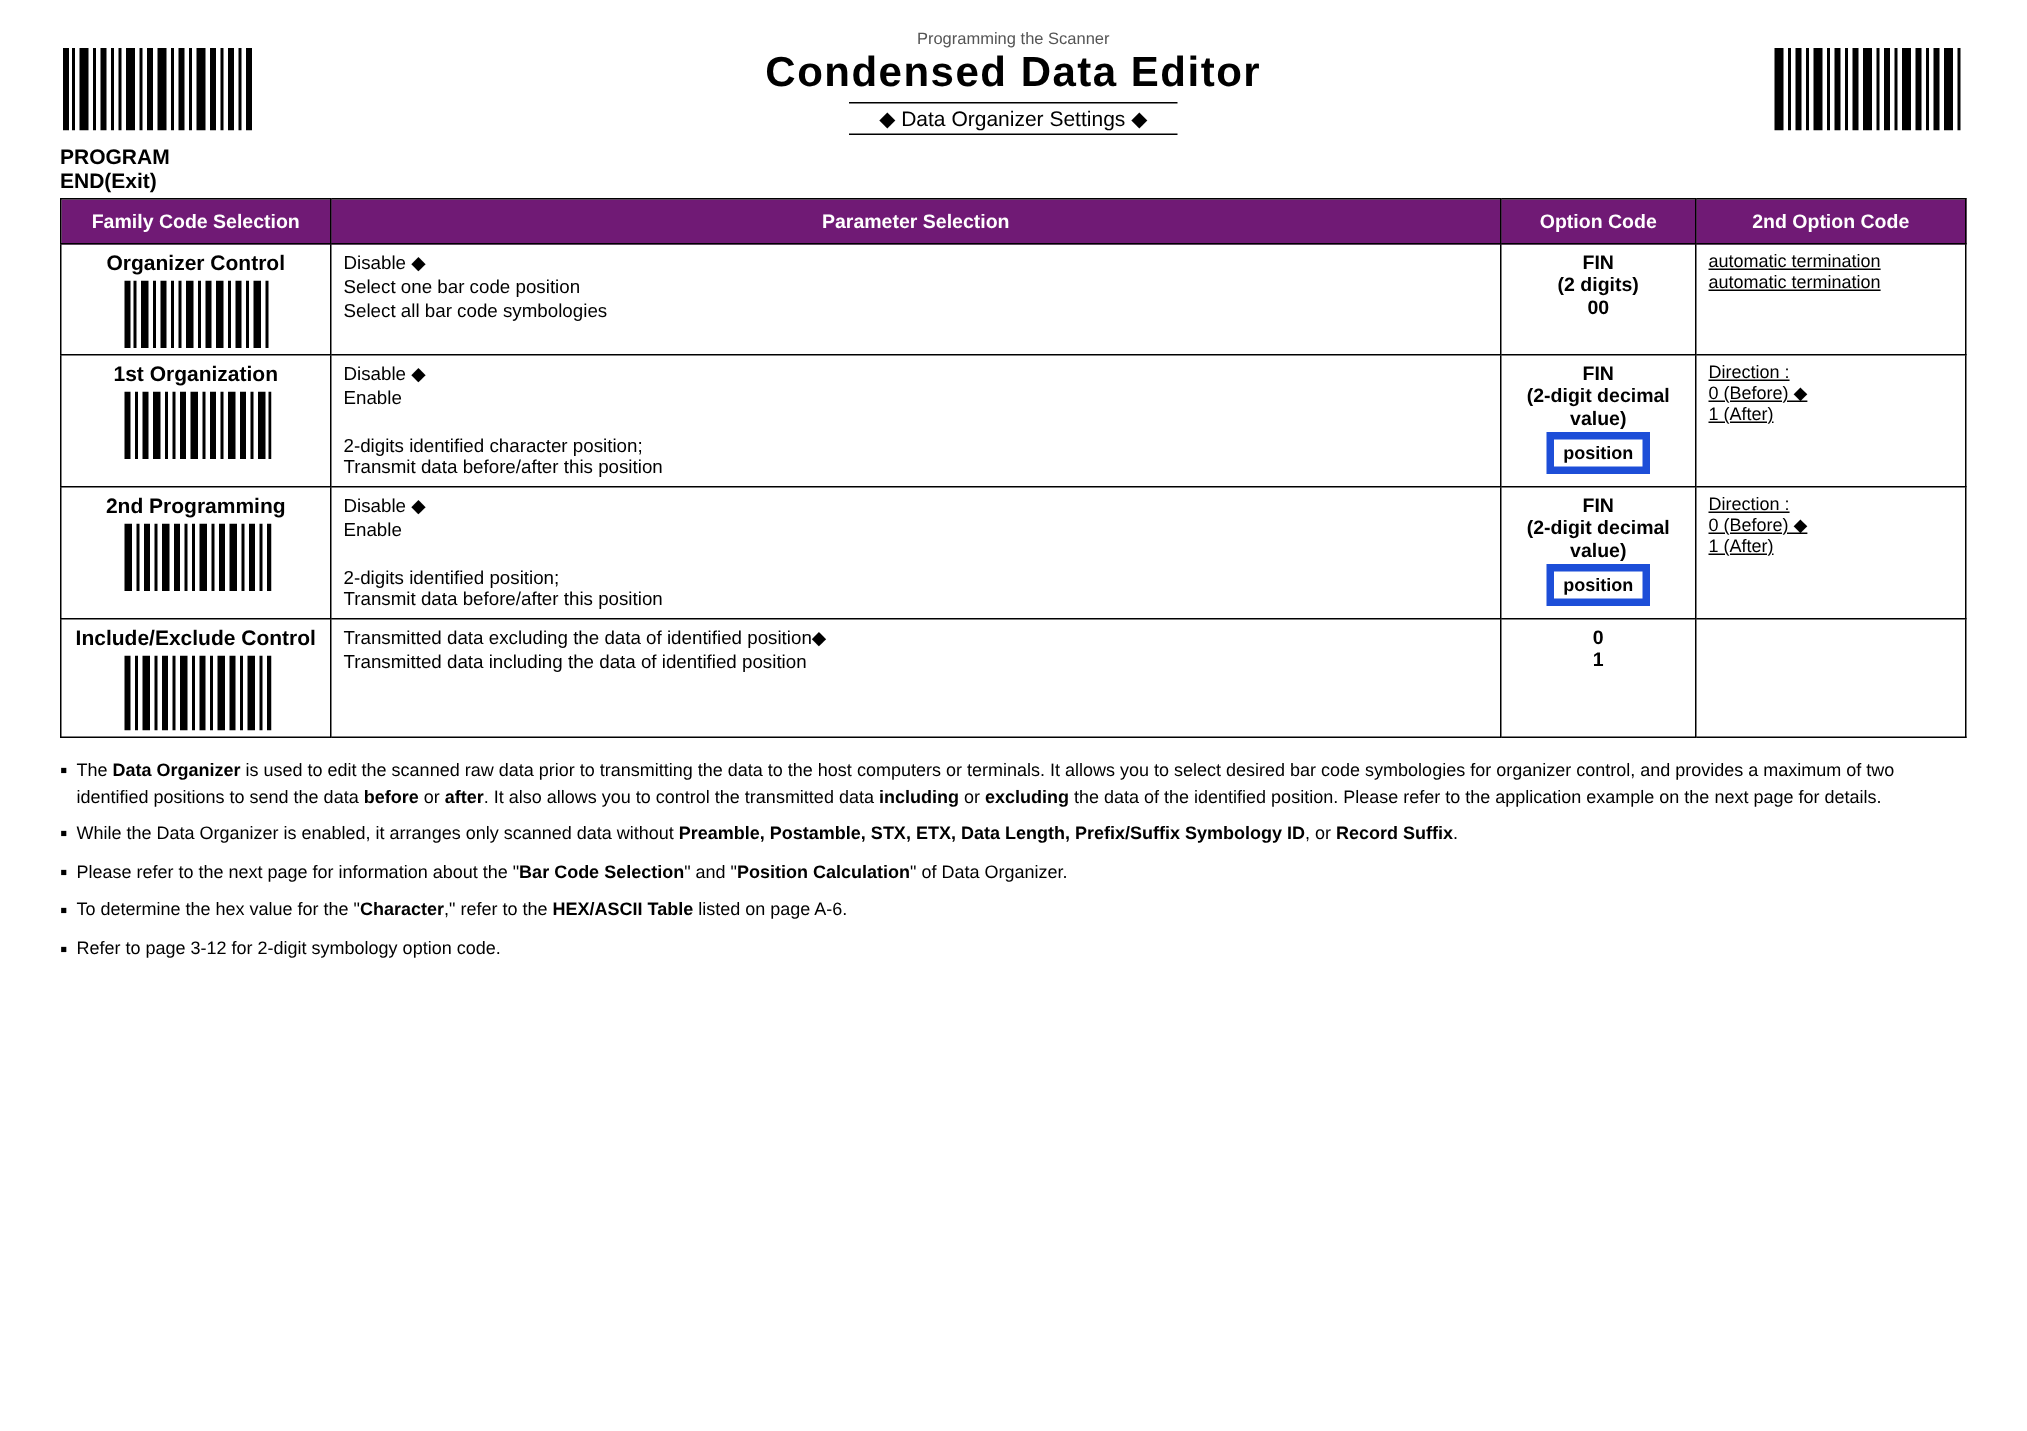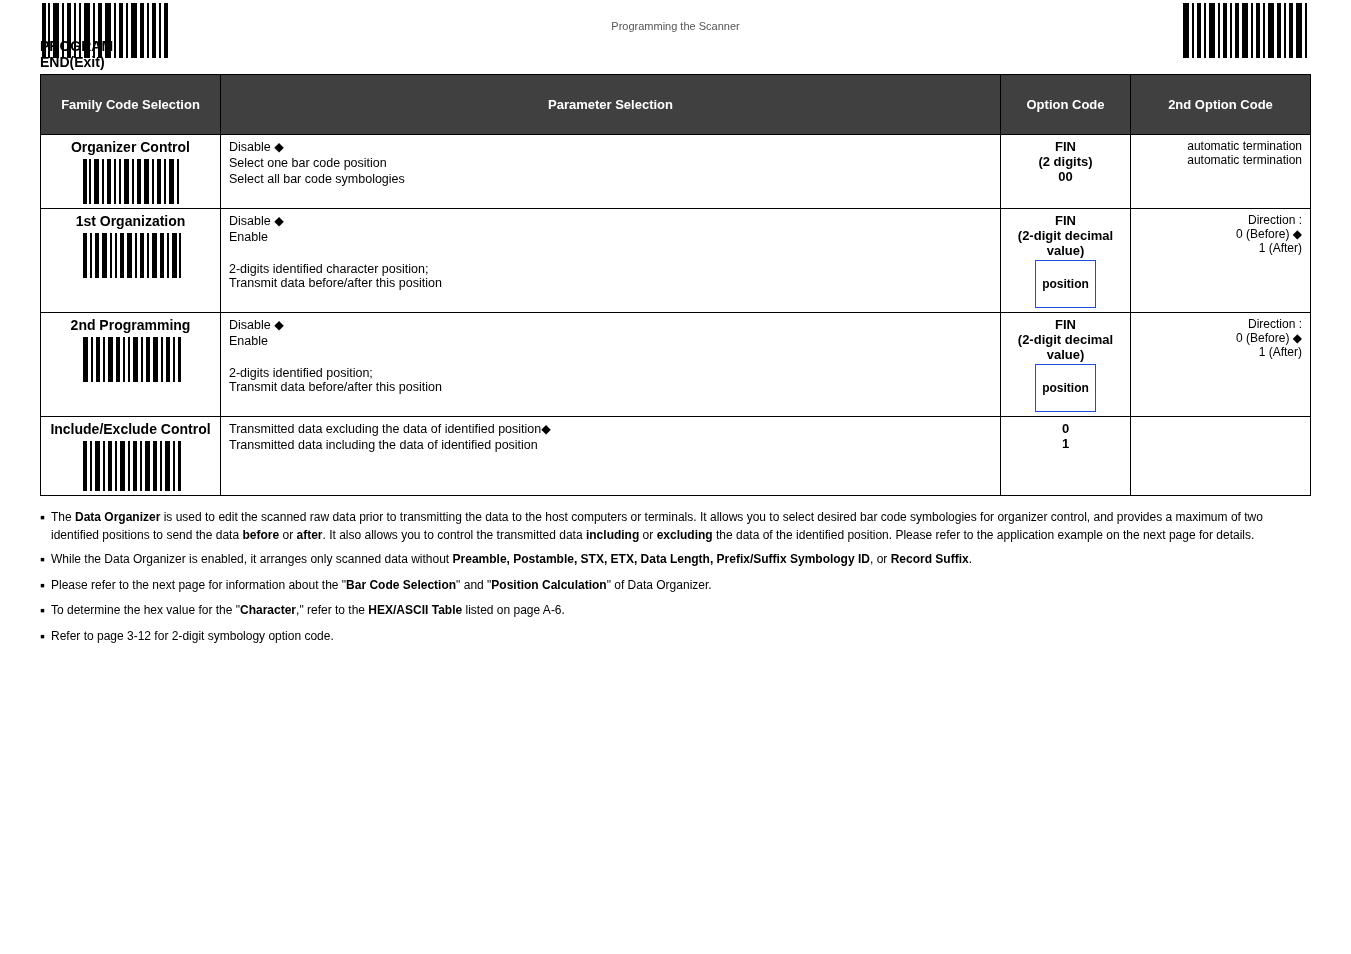--- a/index.html
+++ b/index.html
@@ -58,26 +58,26 @@
       margin-bottom: 4px;
       flex-direction: column;
     }
     
     .main-table {
       width: 100%;
       border-collapse: collapse;
       margin-bottom: 12px;
     }
     .main-table th {
-      background: #404040;
+      background: #701a75;
       color: #fff;
       font-weight: bold;
       font-size: 13px;
       border: 1.5px solid #000;
-      padding: 22px 8px;
+      padding: 7px 8px;
       text-align: center;
     }
     .main-table td {
       border: 1px solid #000;
       padding: 4px 8px;
       vertical-align: top;
     }
     .family-cell {
       text-align: center;
       font-weight: bold;
@@ -92,31 +92,32 @@
       display: flex;
       justify-content: center;
       margin-top: 4px;
     }
     .option-code-cell {
       text-align: center;
       font-weight: bold;
       font-size: 13px;
     }
     .option-box {
-      border: 1px solid #1d4ed8;
-      padding: 16px 6px;
+      border: 5px solid #1d4ed8;
+      padding: 2px 6px;
       display: inline-block;
       margin-top: 2px;
       font-weight: bold;
       font-size: 12px;
     }
     .second-option-cell {
-      text-align: right;
+      text-align: left;
       font-size: 12px;
       vertical-align: middle;
+      text-decoration: underline;
     }
     .param-cell {
       font-size: 12.5px;
     }
     .param-row {
       margin-bottom: 2px;
     }
     
     .footnote-section {
       margin-top: 10px;
@@ -182,20 +183,24 @@
         <rect x="86" y="0" width="2" height="55" fill="#000"></rect>
         <rect x="91" y="0" width="6" height="55" fill="#000"></rect>
         <rect x="100" y="0" width="4" height="55" fill="#000"></rect>
         <rect x="107" y="0" width="2" height="55" fill="#000"></rect>
         <rect x="112" y="0" width="4" height="55" fill="#000"></rect>
         <rect x="119" y="0" width="2" height="55" fill="#000"></rect>
         <rect x="124" y="0" width="4" height="55" fill="#000"></rect>
       </svg>
     </div>
 
+    <div class="title-block">
+      <div class="main-title">Condensed Data Editor</div>
+      <div class="sub-title">◆ Data Organizer Settings ◆</div>
+    </div>
 
     <div class="barcode-right">
       <svg width="130" height="55" xmlns="http://www.w3.org/2000/svg">
         <rect x="2" y="0" width="6" height="55" fill="#000"></rect>
         <rect x="11" y="0" width="2" height="55" fill="#000"></rect>
         <rect x="16" y="0" width="4" height="55" fill="#000"></rect>
         <rect x="23" y="0" width="2" height="55" fill="#000"></rect>
         <rect x="28" y="0" width="6" height="55" fill="#000"></rect>
         <rect x="37" y="0" width="2" height="55" fill="#000"></rect>
         <rect x="42" y="0" width="4" height="55" fill="#000"></rect>

